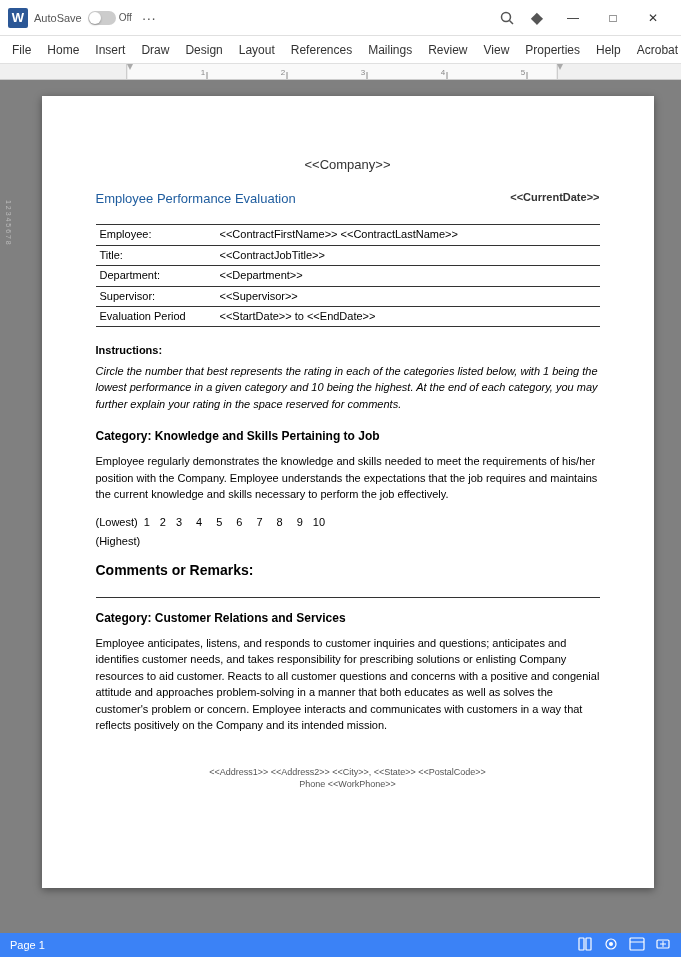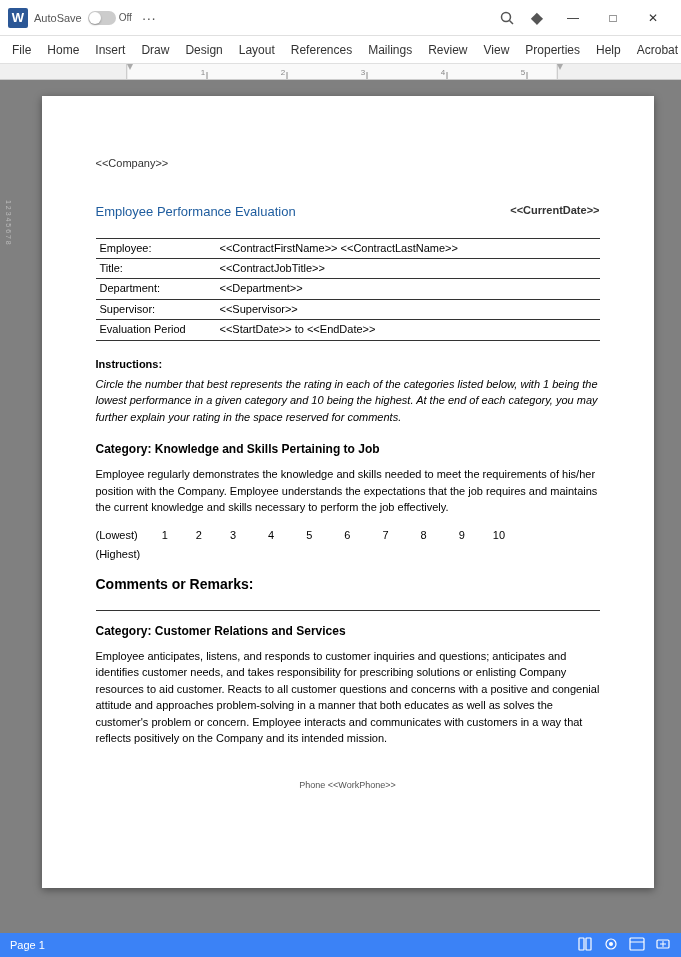--- a/index.html
+++ b/index.html
@@ -28,39 +28,39 @@
     .menu-spacer { flex: 1; }
 
     
     .main-area { flex: 1; overflow: hidden; display: flex; background: #808080; }
     .left-margin { width: 14px; background: #808080; flex-shrink: 0; display: flex; align-items: flex-start; justify-content: flex-end; padding-right: 2px; padding-top: 120px; font-size: 8px; color: #ccc; }
     .page-container { flex: 1; overflow-y: auto; display: flex; flex-direction: column; align-items: center; padding: 16px 0; background: #808080; }
 
     
     .page { background: #fff; width: 612px; min-height: 792px; box-shadow: 0 2px 8px rgba(0,0,0,0.4); padding: 60px 54px 60px 54px; position: relative; font-size: 11px; line-height: 1.4; }
 
-    .company-tag { text-align: left; font-size: 11px; color: #333; margin-bottom: 32px; }
+    .company-tag { text-align: center; font-size: 13px; color: #333; margin-bottom: 16px; }
 
     .doc-header { display: flex; align-items: flex-start; justify-content: space-between; margin-bottom: 16px; }
     .doc-title { font-weight: normal; color: #1e5c9e; font-size: 13px; }
     .current-date { font-size: 11px; color: #333; font-weight: bold; }
 
     .info-table { width: 100%; border-collapse: collapse; margin-bottom: 16px; }
     .info-table td { padding: 2px 4px; font-size: 11px; border-bottom: 1px solid #333; }
     .info-table tr:first-child td { border-top: 1px solid #333; }
     .info-table .label-cell { width: 120px; font-size: 11px; }
 
     .instructions-header { font-weight: bold; font-size: 11px; margin-bottom: 4px; }
     .instructions-body { font-style: italic; font-size: 11px; margin-bottom: 16px; line-height: 1.5; }
 
     .category-header { font-weight: bold; font-size: 12px; margin-bottom: 8px; }
 
     .category-desc { font-size: 11px; line-height: 1.5; margin-bottom: 12px; }
 
-    .rating-scale { font-size: 11px; margin-bottom: 4px; display: flex; align-items: center; flex-wrap: wrap; gap: 18px; }
+    .rating-scale { font-size: 11px; margin-bottom: 4px; display: flex; align-items: center; flex-wrap: wrap; gap: 0; }
 
     .comments-label { font-weight: bold; font-size: 14px; margin-top: 0; margin-bottom: 16px; }
 
     .section-divider { border: none; border-top: 1px solid #333; margin: 8px 0 12px 0; }
 
     .category2-desc { font-size: 11px; line-height: 1.5; }
 
     .footer-address { text-align: center; font-size: 9px; color: #555; margin-top: 32px; }
 
     
@@ -208,20 +208,21 @@
       <div style="margin-left:0; font-size:11px; margin-bottom:12px;">(Highest)</div>
 
       <div class="comments-label">Comments or Remarks:</div>
 
       <hr class="section-divider">
 
       <div class="category-header">Category: Customer Relations and Services</div>
       <div class="category2-desc">Employee anticipates, listens, and responds to customer inquiries and questions; anticipates and identifies customer needs, and takes responsibility for prescribing solutions or enlisting Company resources to aid customer. Reacts to all customer questions and concerns with a positive and congenial attitude and approaches problem-solving in a manner that both educates as well as solves the customer's problem or concern. Employee interacts and communicates with customers in a way that reflects positively on the Company and its intended mission.</div>
 
       <div class="footer-address">
+        <div>&lt;&lt;Address1&gt;&gt; &lt;&lt;Address2&gt;&gt; &lt;&lt;City&gt;&gt;, &lt;&lt;State&gt;&gt; &lt;&lt;PostalCode&gt;&gt;</div>
         <div>Phone &lt;&lt;WorkPhone&gt;&gt;</div>
       </div>
     </div>
   </div>
 </div>
 
 <div class="status-bar">
   <span class="status-item">Page 1</span>
   <div class="status-right">
     <span class="status-icon">

